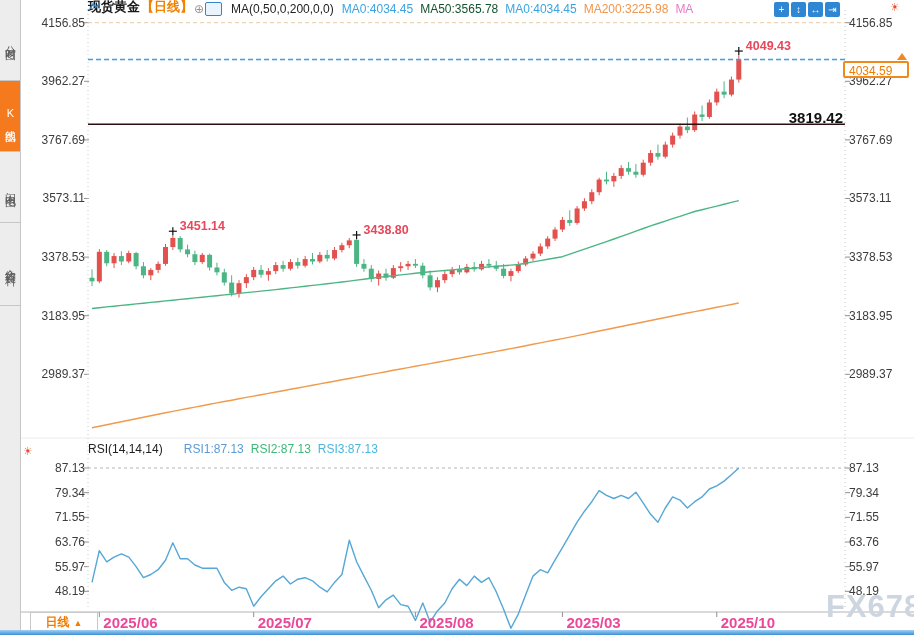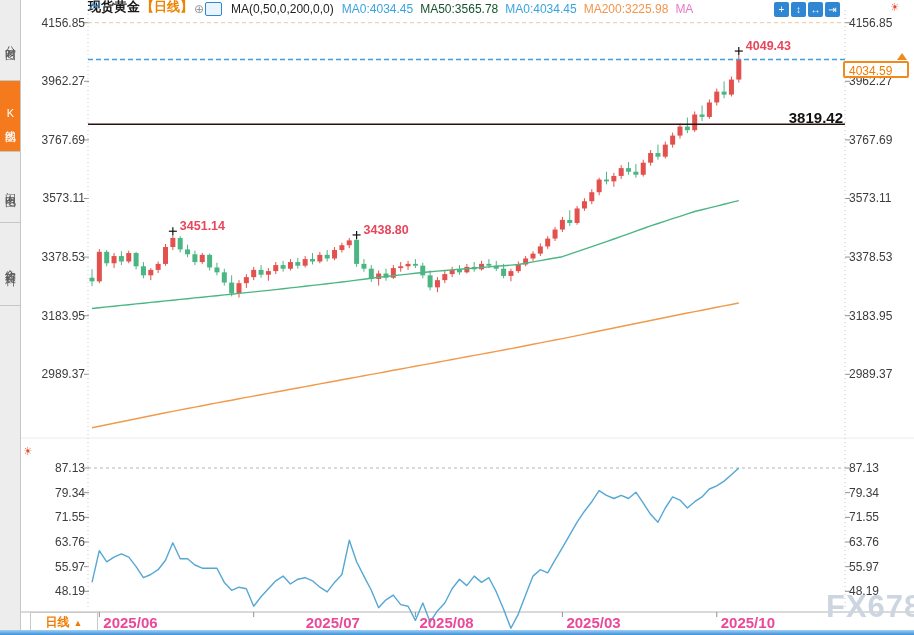--- a/index.html
+++ b/index.html
@@ -337,40 +337,44 @@
   <div id="annotations">
       <div class="ann" style="left: 745.8px; top: 39.0506px;">4049.43</div>
       <div class="ann" style="left: 179.85px; top: 219.232px;">3451.14</div>
       <div class="ann" style="left: 363.6px; top: 222.948px;">3438.80</div>
     </div>
 
   <div id="level-label" style="top: 109.32px;">3819.42</div>
   <div id="price-box" style="top: 60.5198px;">4034.59</div>
   <div id="price-arrow" style="top: 52.5198px;"></div>
 
+  <div id="rsi-header">
+    <span id="rsi-title">RSI(14,14,14)</span>
+    <span id="rsi-values"><span class="maval" style="color: rgb(91, 155, 213);">RSI1:87.13</span><span class="maval" style="color: rgb(60, 184, 120);">RSI2:87.13</span><span class="maval" style="color: rgb(73, 182, 224);">RSI3:87.13</span></span>
+  </div>
   <div id="rsi-axis-left">
       <div class="axlbl axl" style="top: 461px;">87.13</div>
       <div class="axlbl axl" style="top: 485.667px;">79.34</div>
       <div class="axlbl axl" style="top: 510.334px;">71.55</div>
       <div class="axlbl axl" style="top: 535.001px;">63.76</div>
       <div class="axlbl axl" style="top: 559.668px;">55.97</div>
       <div class="axlbl axl" style="top: 584.304px;">48.19</div>
     </div>
   <div id="rsi-axis-right">
       <div class="axlbl axr" style="top: 461px;">87.13</div>
       <div class="axlbl axr" style="top: 485.667px;">79.34</div>
       <div class="axlbl axr" style="top: 510.334px;">71.55</div>
       <div class="axlbl axr" style="top: 535.001px;">63.76</div>
       <div class="axlbl axr" style="top: 559.668px;">55.97</div>
       <div class="axlbl axr" style="top: 584.304px;">48.19</div>
     </div>
 
   <div id="dates">
       <div class="datelbl" style="left: 103.35px;">2025/06</div>
-      <div class="datelbl" style="left: 257.7px; margin-left: 48px;">2025/07</div>
+      <div class="datelbl" style="left: 257.7px;">2025/07</div>
       <div class="datelbl" style="left: 419.4px;">2025/08</div>
       <div class="datelbl" style="left: 566.4px;">2025/03</div>
       <div class="datelbl" style="left: 720.75px;">2025/10</div>
     </div>
   <div id="footer-cell">
     <span>日线</span>
     <span class="arr">▲</span>
   </div>
 
   <div id="watermark">FX678</div>

